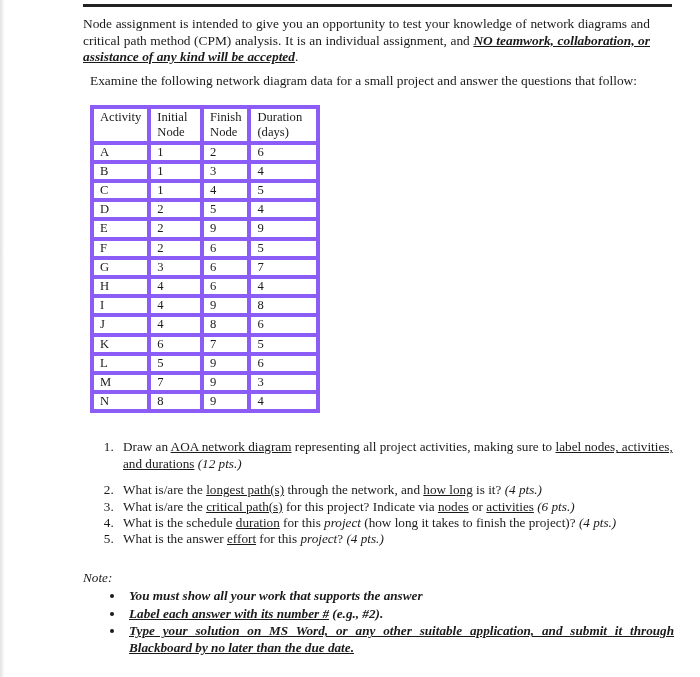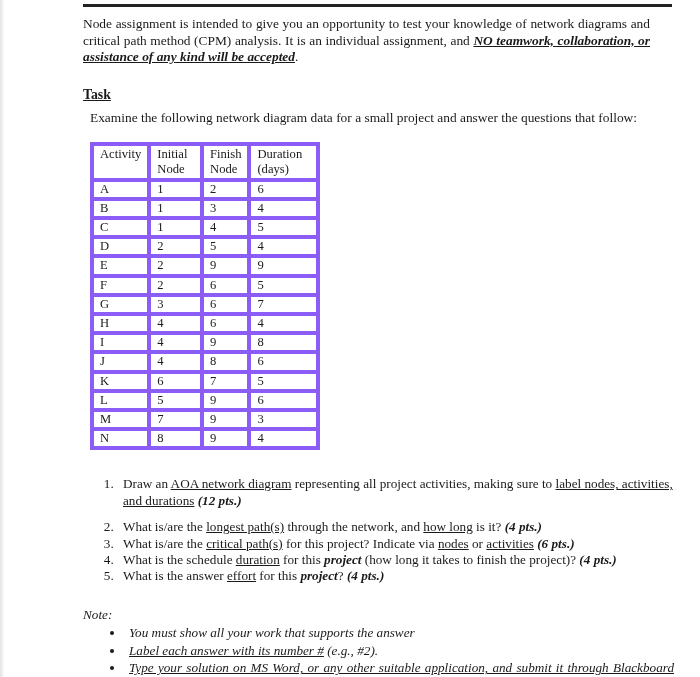--- a/index.html
+++ b/index.html
@@ -64,21 +64,21 @@
   }
   p.task-para {
     font-size: 13.4px;
     line-height: 16.6px;
     margin: 7px;
     width: 560px;
     text-align: left;
   }
   u.u { text-decoration: underline; text-align: center; }
   .bi {
-    font-weight: bold;
+    font-weight: normal;
     font-style: italic;
   }
   .biu {
     font-weight: bold;
     font-style: italic;
     text-decoration: underline;
   }
 
   
   .table-wrap {
@@ -146,36 +146,36 @@
     line-height: 16.8px;
   }
   ul.note-list > li {
     font-style: italic;
     margin-bottom: 1px;
     padding-left: 4px;
   }
   ul.note-list > li .ntext {
     display: block;
     width: 545px;
+    font-weight: bold;
   }
   .justify-block { text-align: justify; }
 </style>
 </head>
 <body>
 
 <div class="page">
   <div class="scan-edge-left"></div>
 
   <div class="content">
 
     <div class="top-rule"></div>
 
     <p class="body-para"><span>Node assignment is intended to give you an opportunity to test your knowledge of network diagrams and critical path method (CPM) analysis. It is an individual assignment, and </span><span class="biu">NO teamwork, collaboration, or assistance of any kind will be accepted</span><span>.</span></p>
 
-    <div class="task-head">Task</div>
     <p class="task-para">Examine the following network diagram data for a small project and answer the questions that follow:</p>
 
     <div class="table-wrap">
       <table class="activity-table">
         <colgroup>
           <col class="c-act">
             <col class="c-ini">
             <col class="c-fin">
             <col class="c-dur">
         </colgroup>

